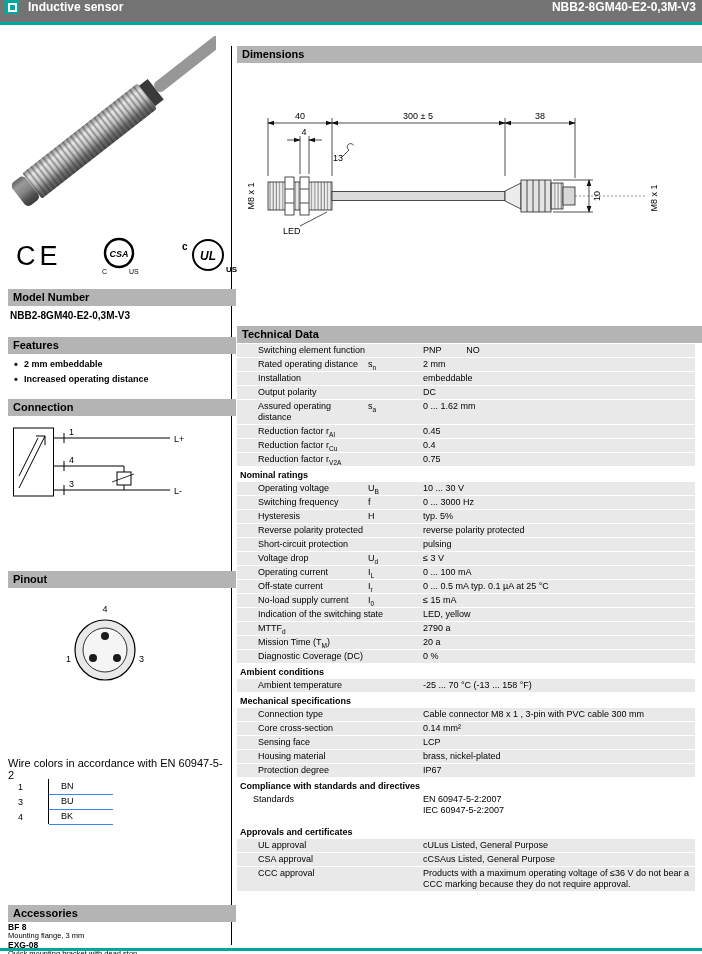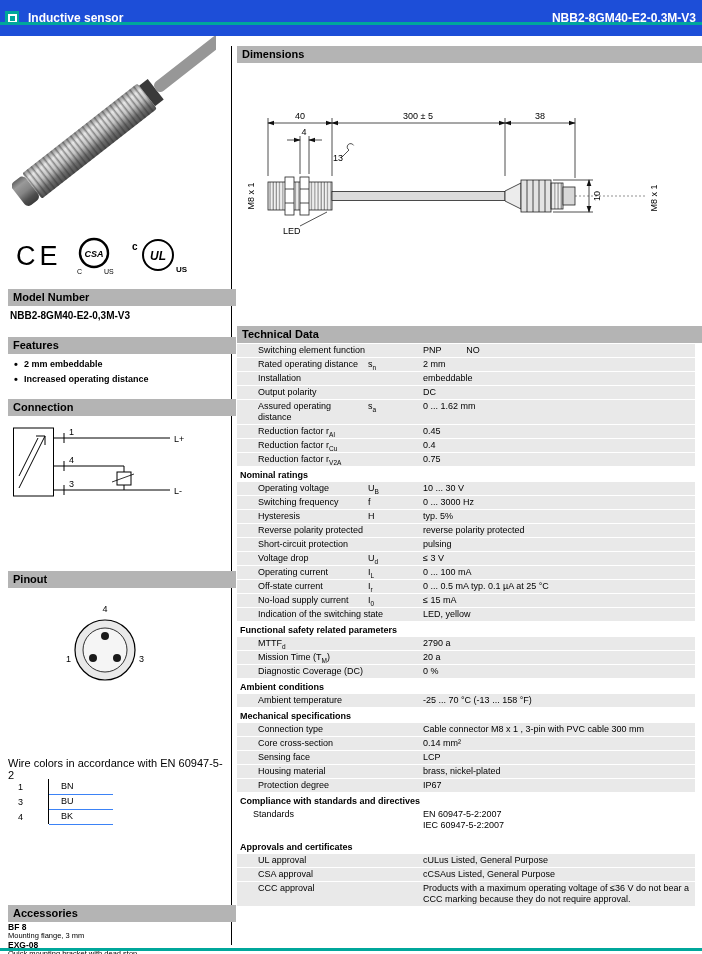--- a/index.html
+++ b/index.html
@@ -1,41 +1,41 @@
 <!DOCTYPE html>
 <html><head>
 <meta charset="utf-8">
 <style>
   html,body{margin:0;padding:0}
   body{width:702px;height:954px;position:relative;overflow:hidden;background:#fff;color:#000;
        font-family:"Liberation Sans",sans-serif;-webkit-font-smoothing:antialiased}
   .abs{position:absolute}
   
-  .topbar{position:absolute;top:0;left:0;width:702px;height:36px;background:#1d4ed8;display:flex;align-items:center}
+  .topbar{position:absolute;top:0;left:0;width:702px;height:22px;background:#737373;display:flex;align-items:flex-start}
   .logo{width:14px;height:14px;background:#00a79b;margin-left:5px;position:relative;flex:0 0 auto}
   .logo::after{content:"";position:absolute;inset:2.5px;border:2px solid #fff}
   .hdr-title{color:#fff;font-size:12px;font-weight:bold;margin-left:9px}
   .hdr-model{color:#fff;font-size:12px;font-weight:bold;margin-left:auto;margin-right:6px}
   .accent-top{position:absolute;top:22px;left:0;width:702px;height:3px;background:#00a79b}
   .accent-bottom{position:absolute;top:948px;left:0;width:702px;height:3px;background:#00a79b}
   .vdiv{position:absolute;left:231px;top:46px;height:899px;width:1px;background:#000}
   
   .secbar{background:#b4b4b4;font-size:11px;font-weight:bold;padding:2px 5px;line-height:13px}
   
   .mn-val{font-size:10px;font-weight:bold}
   .features-list{list-style:none;margin:0;padding:0}
   .features-list li{font-size:9px;font-weight:bold;margin:0 0 5px 2px;padding-left:10px;position:relative}
   .features-list li::before{content:"\2022";position:absolute;left:0;top:-1px;font-size:11px}
   .wire-note{font-size:11px}
   .wt-row{display:flex;height:15px;font-size:9px;align-items:center}
   .wt-pin{width:30px;border-right:1px solid #000;height:15px;display:flex;align-items:center;padding-left:6px}
   .wt-color{padding-left:12px;width:52px;height:15px;display:flex;align-items:center;border-bottom:1px solid #3b82f6}
   .acc-name{font-size:8.5px;font-weight:bold;line-height:9px}
   .acc-desc{font-size:7.5px;line-height:8px;margin-bottom:1px}
-  .certs{display:flex;align-items:center;gap:12px}
+  .certs{display:flex;align-items:center;gap:37px}
   .ce-text{font-size:27px;font-weight:400;letter-spacing:4px}
   
   table.tech{border-collapse:collapse;width:458px;table-layout:fixed;font-size:9px}
   .tech td{vertical-align:top;padding:1px 3px;line-height:11px;word-wrap:break-word}
   .tech tr.sec td{font-weight:bold;padding-top:3px}
   .tech tr.sec.gap td{padding-top:10px}
   .tech tr.data td{background:#e9e9e9;border-bottom:1px solid #fff}
   .tech td.lbl{padding-left:21px}
   .tech td.lbl.ind2{padding-left:16px}
   .tech td.val{white-space:pre-wrap}
@@ -326,23 +326,20 @@
         </tr>
         <tr class="data">
           <td class="lbl">No-load supply current</td>
           <td class="sym">I<sub>0</sub></td>
           <td class="val">≤ 15 mA</td>
         </tr>
         <tr class="data">
           <td class="lbl" colspan="2">Indication of the switching state</td>
           <td class="val">LED, yellow</td>
         </tr>
-        <tr class="sec">
-          <td colspan="3">Functional safety related parameters</td>
-        </tr>
         <tr class="data">
           <td class="lbl" colspan="2">MTTF<sub>d</sub></td>
           <td class="val">2790 a</td>
         </tr>
         <tr class="data">
           <td class="lbl" colspan="2">Mission Time (T<sub>M</sub>)</td>
           <td class="val">20 a</td>
         </tr>
         <tr class="data">
           <td class="lbl" colspan="2">Diagnostic Coverage (DC)</td>

